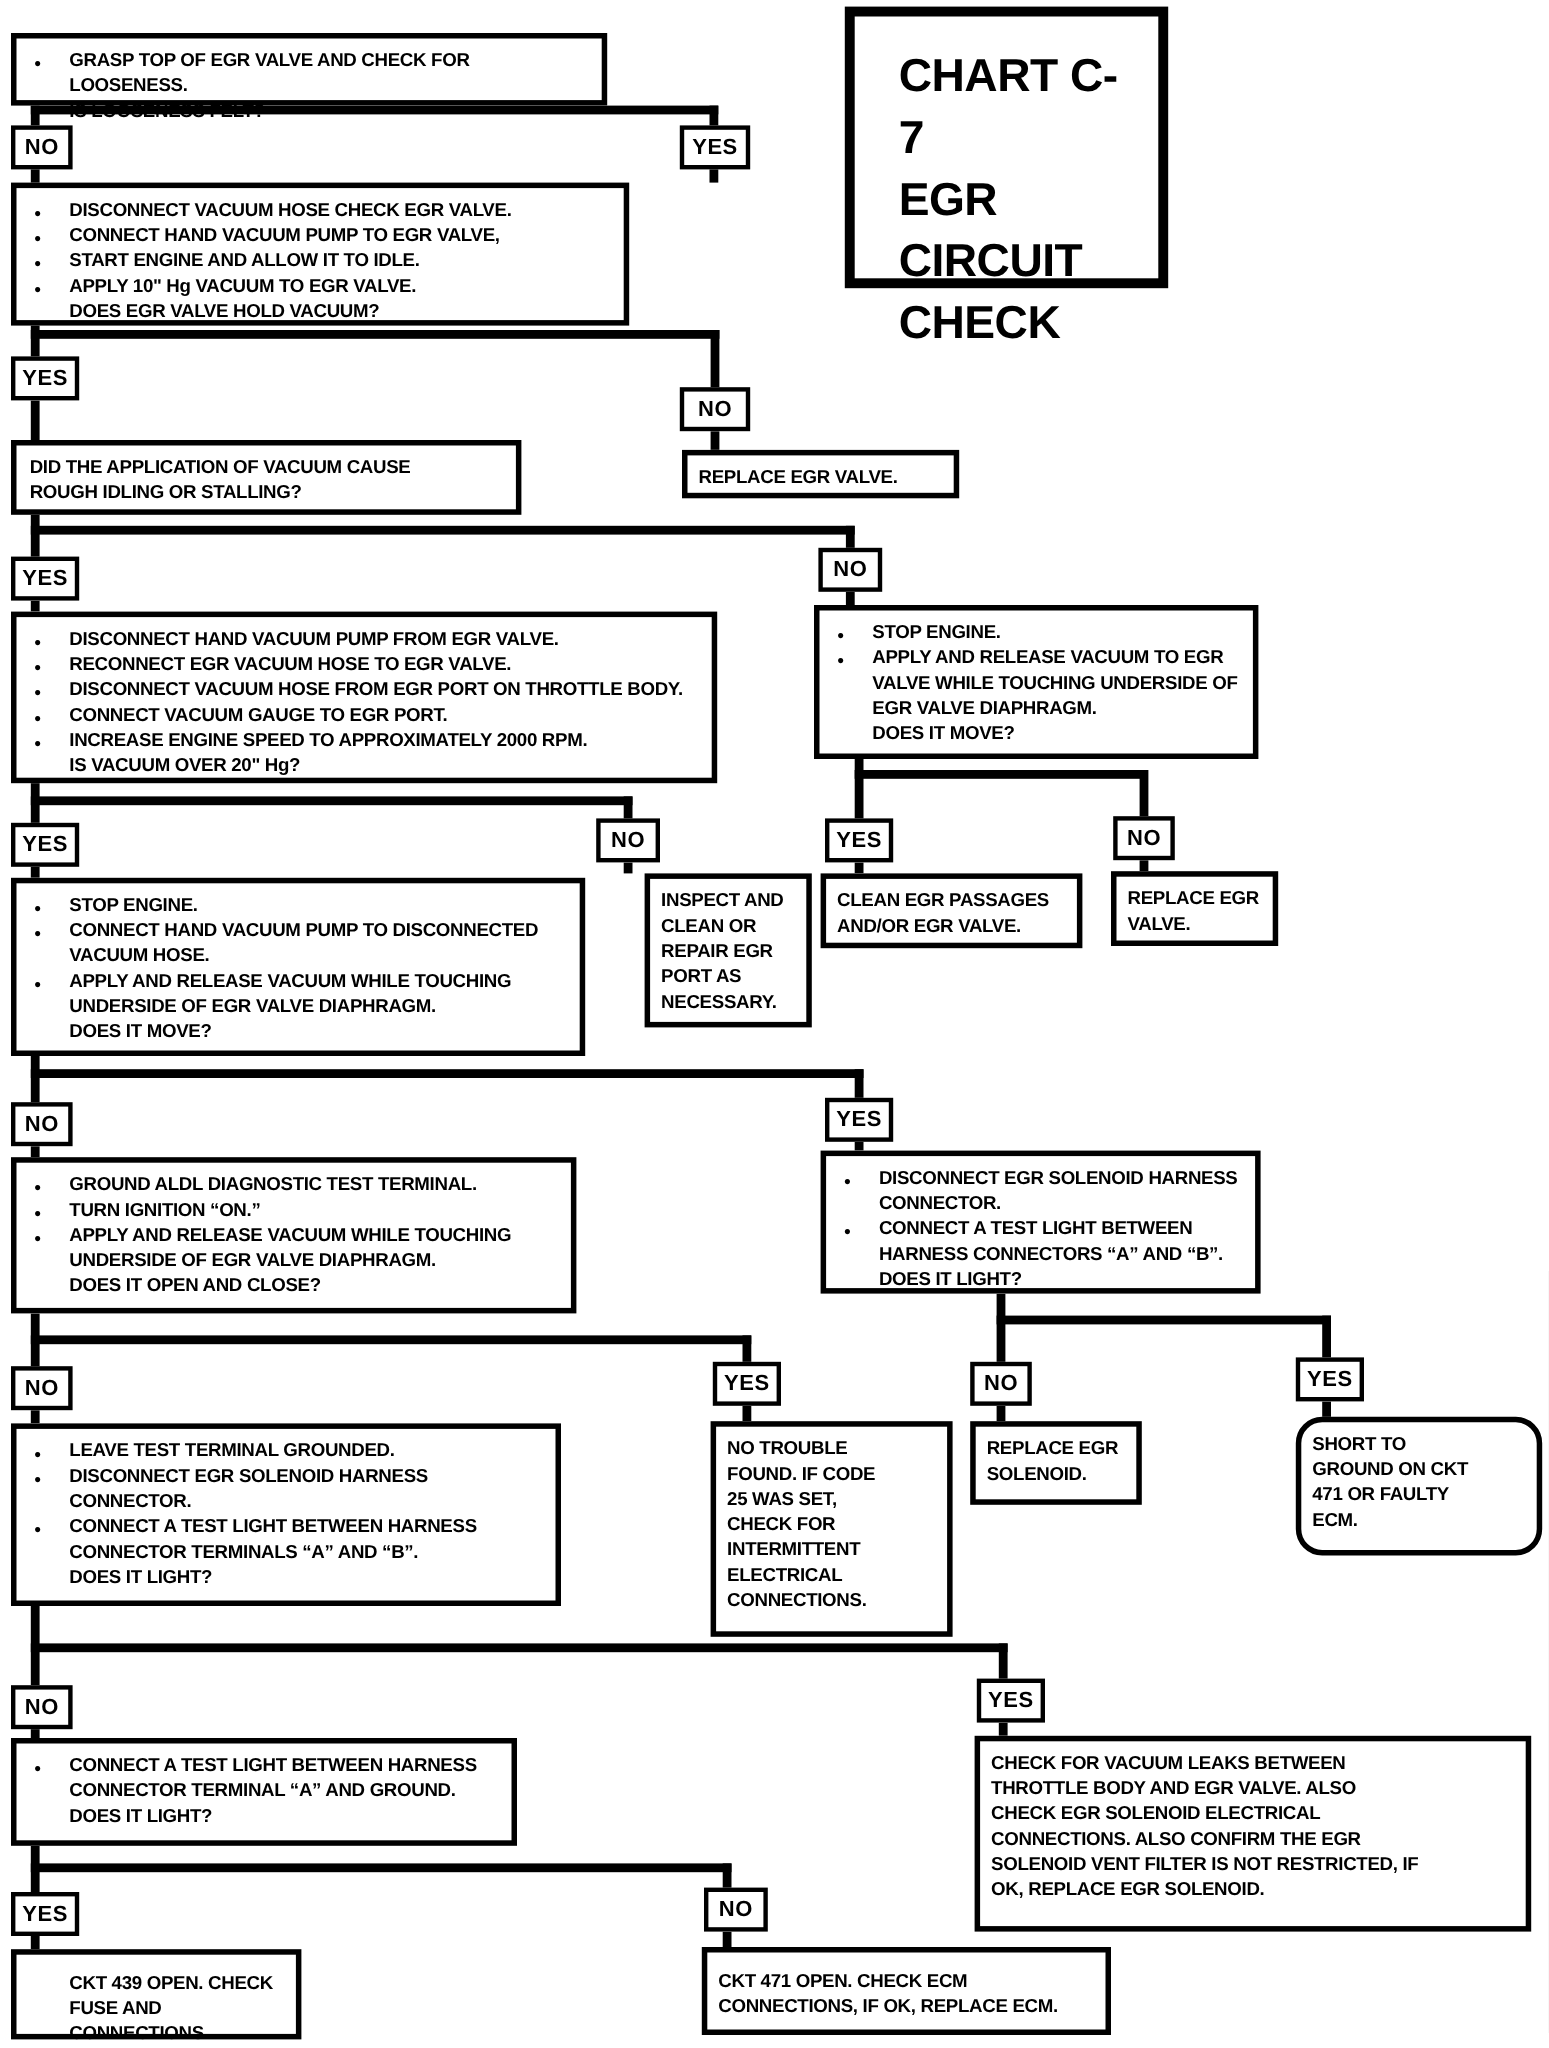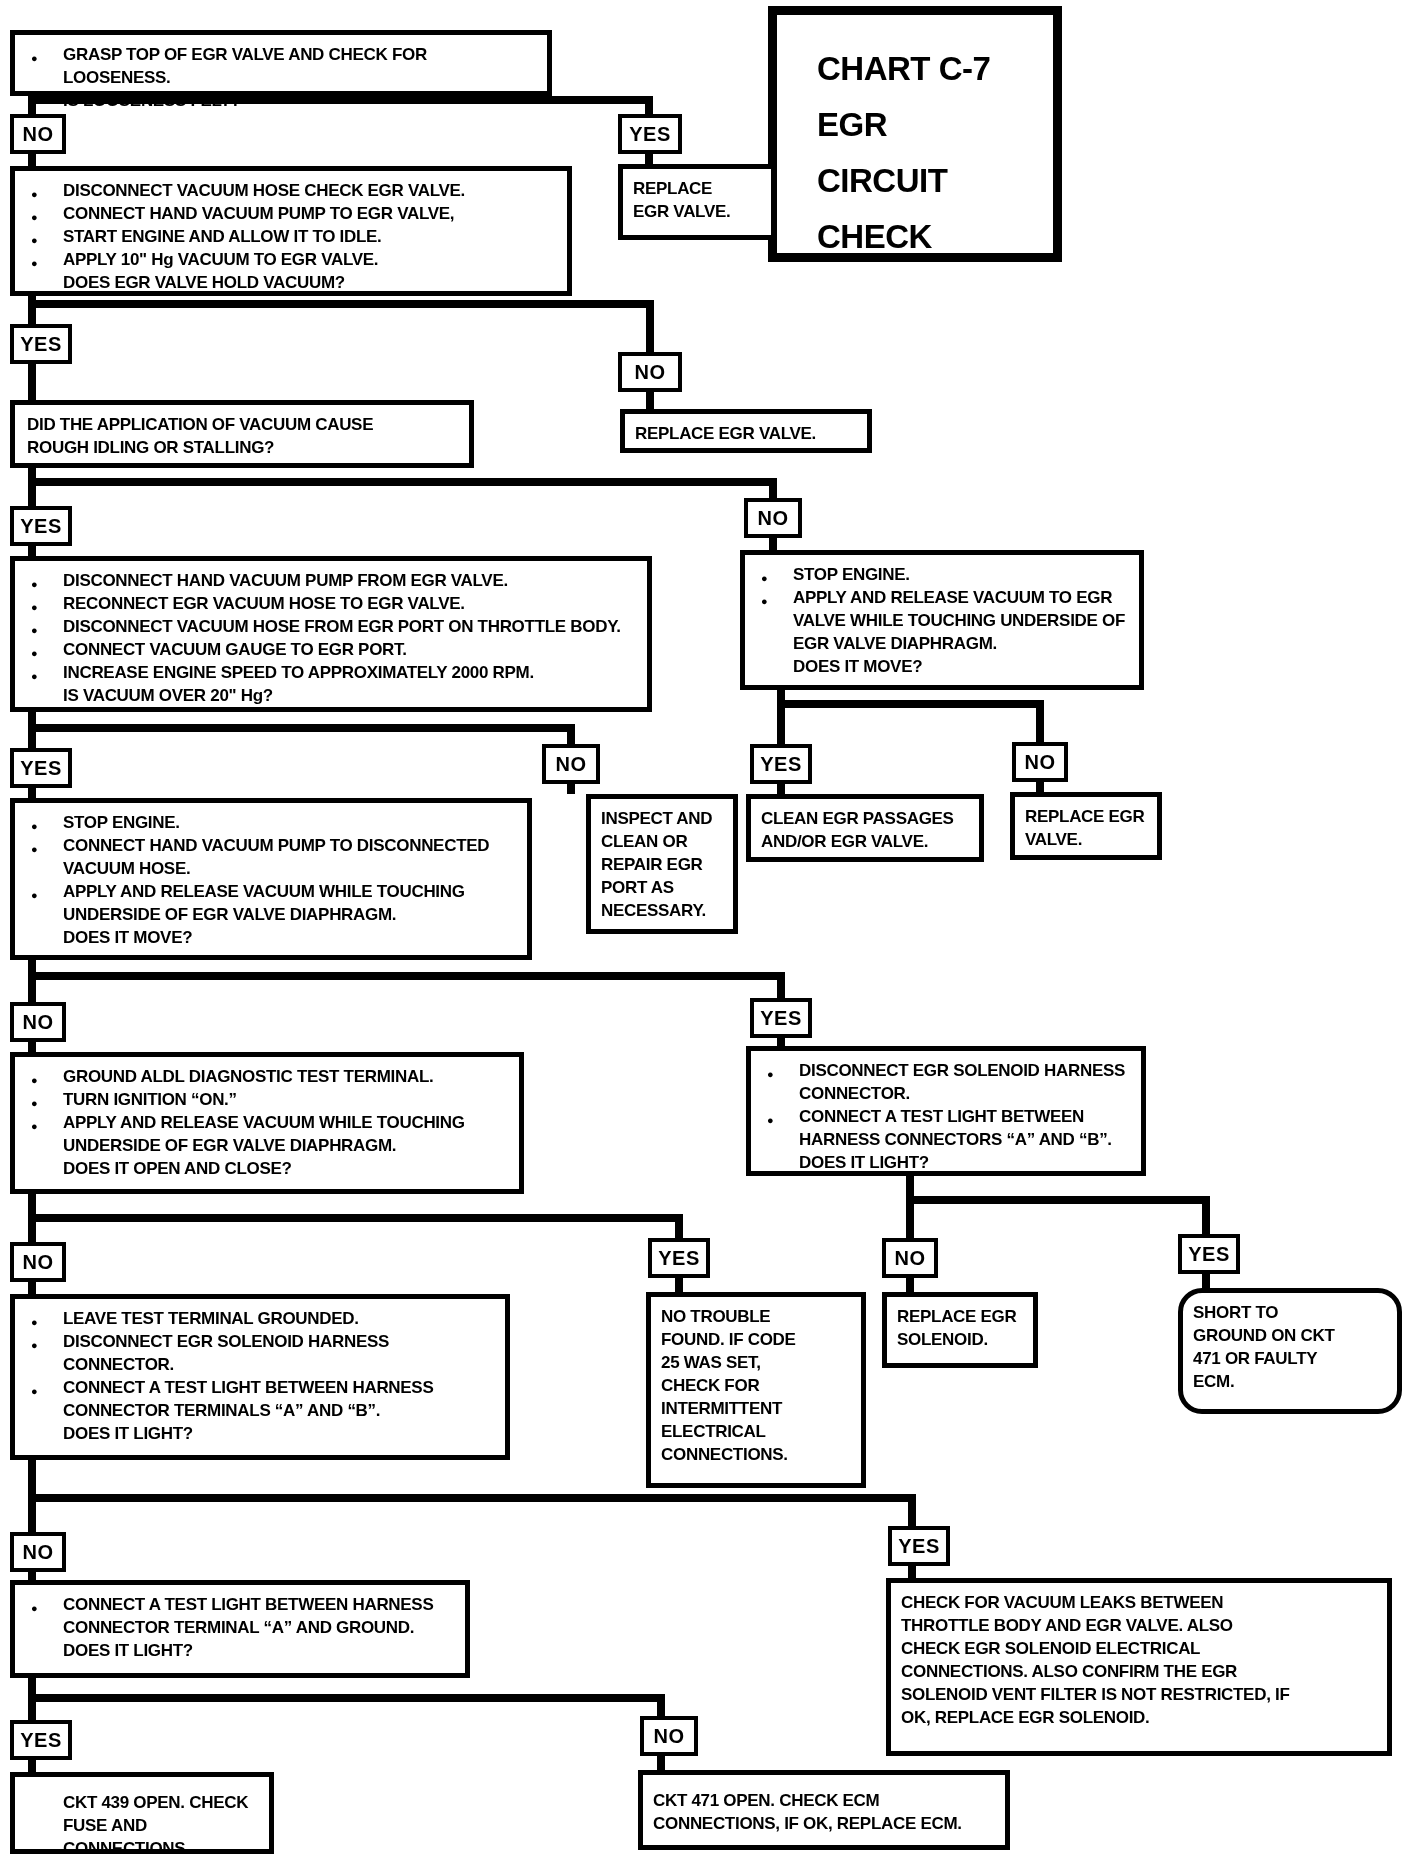--- a/index.html
+++ b/index.html
@@ -28,21 +28,21 @@
     font-size:20px; font-weight:bold; letter-spacing:0.5px;
     display:flex; align-items:center; justify-content:center;
   }
   
   .conn { position:absolute; background:#000; }
   
   #title-box {
     position:absolute; box-sizing:border-box;
     border:9px solid #000; background:#fff;
     padding:26px 18px 20px 40px;
-    font-size:33px; font-weight:bold; letter-spacing:-0.5px;
+    font-size:42px; font-weight:bold; letter-spacing:-0.5px;
     line-height:56px; white-space:pre-line;
   }
 </style>
 </head>
 <body>
 
 <div id="canvas">
 
   <div id="title-box" style="left:768px; top:6px; width:294px; height:256px;">CHART C-7
 EGR
@@ -171,24 +171,20 @@
     </div>
 
   <div class="fbox" style="left:10px; top:30px; width:542px; height:66px;">
     <div class="brow">
       <span class="bmark">●</span>
       <span>GRASP TOP OF EGR VALVE AND CHECK FOR LOOSENESS.</span>
     </div>
     <div class="qline">IS LOOSENESS FELT?</div>
   </div>
 
-  <div class="fbox" style="left:618px; top:164px; width:158px; height:76px;">
-    <div class="lines">REPLACE
-EGR VALVE.</div>
-  </div>
 
   <div class="fbox" style="left:10px; top:166px; width:562px; height:130px;">
     <div class="brow"><span class="bmark">●</span><span>DISCONNECT VACUUM HOSE CHECK EGR VALVE.</span></div>
     <div class="brow"><span class="bmark">●</span><span>CONNECT HAND VACUUM PUMP TO EGR VALVE,</span></div>
     <div class="brow"><span class="bmark">●</span><span>START ENGINE AND ALLOW IT TO IDLE.</span></div>
     <div class="brow"><span class="bmark">●</span><span>APPLY 10" Hg VACUUM TO EGR VALVE.</span></div>
     <div class="qline">DOES EGR VALVE HOLD VACUUM?</div>
   </div>
 
   <div class="fbox" style="left:620px; top:409px; width:252px; height:44px;">

